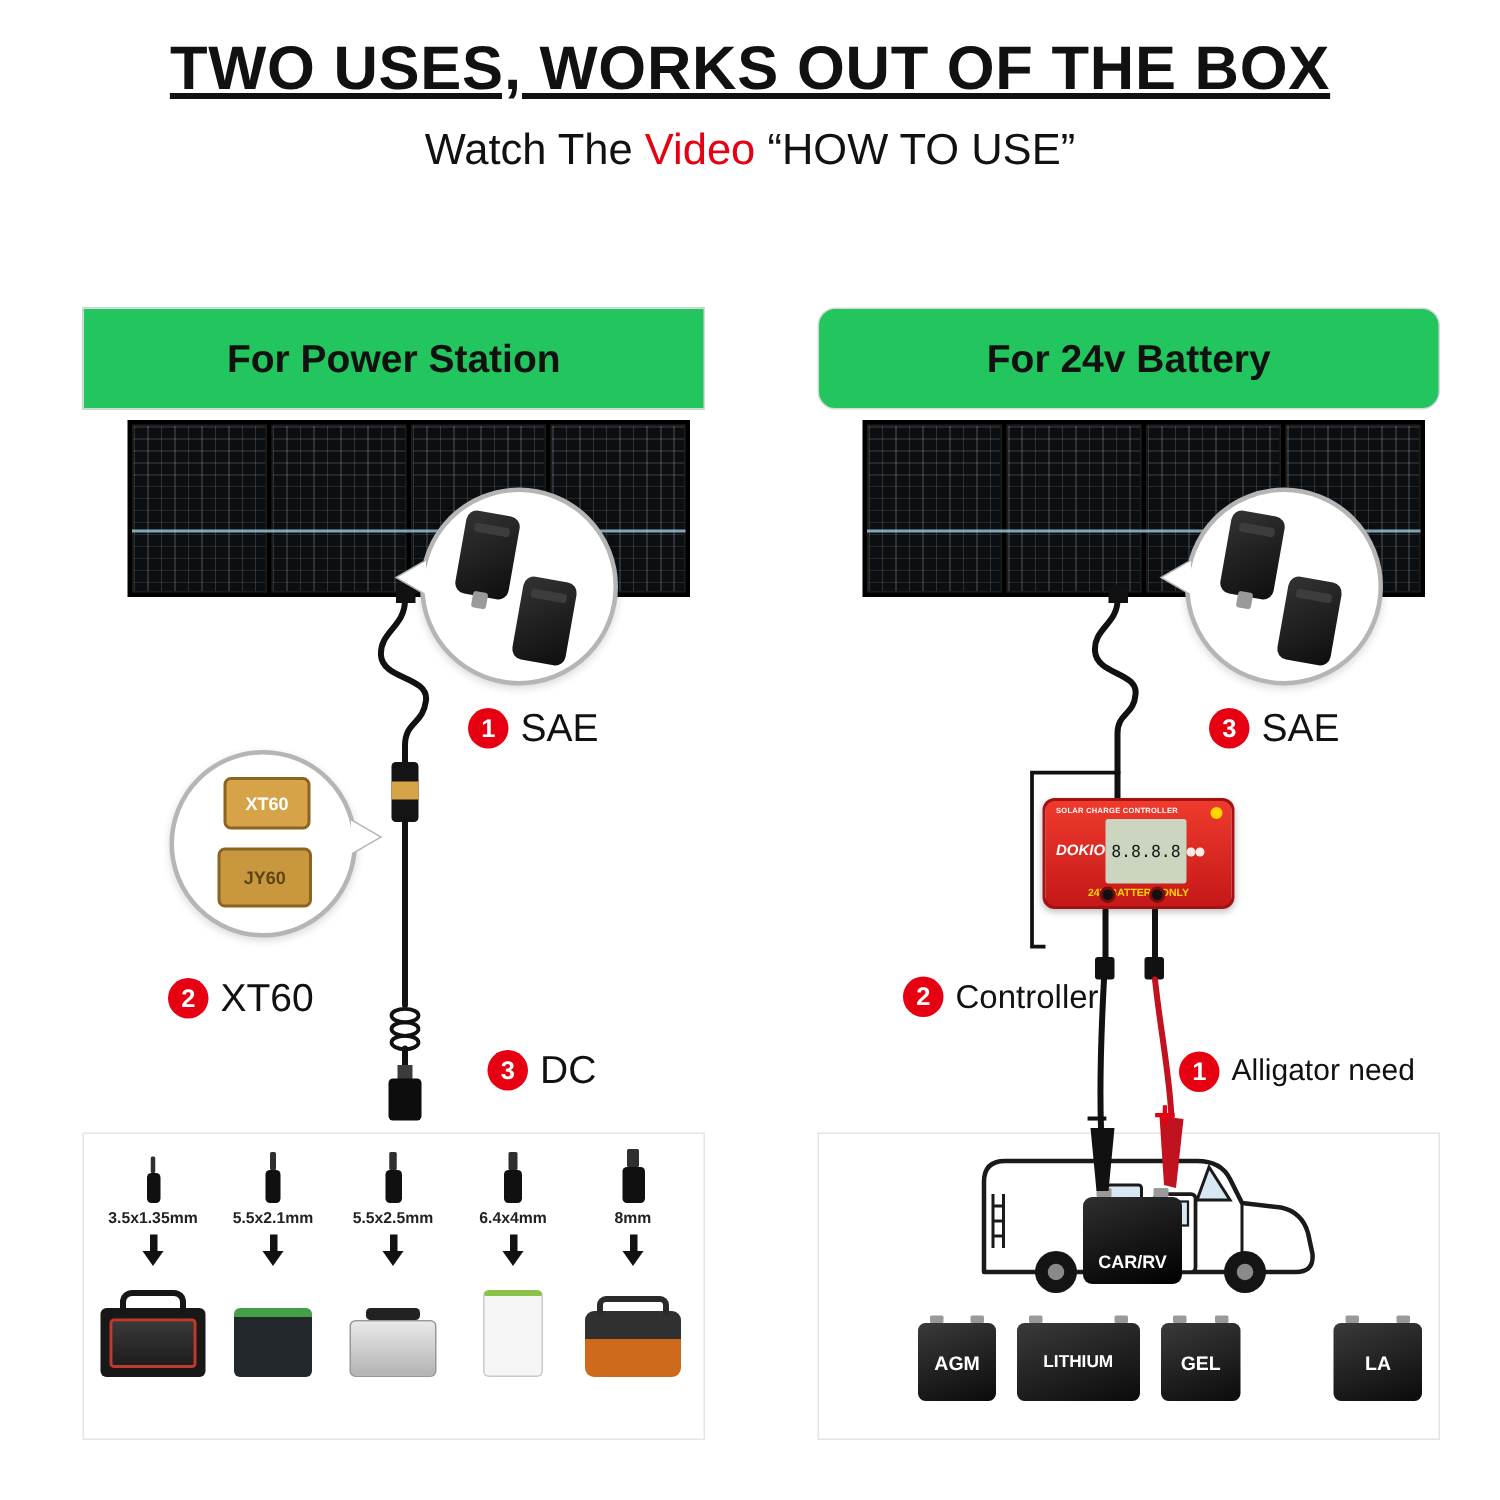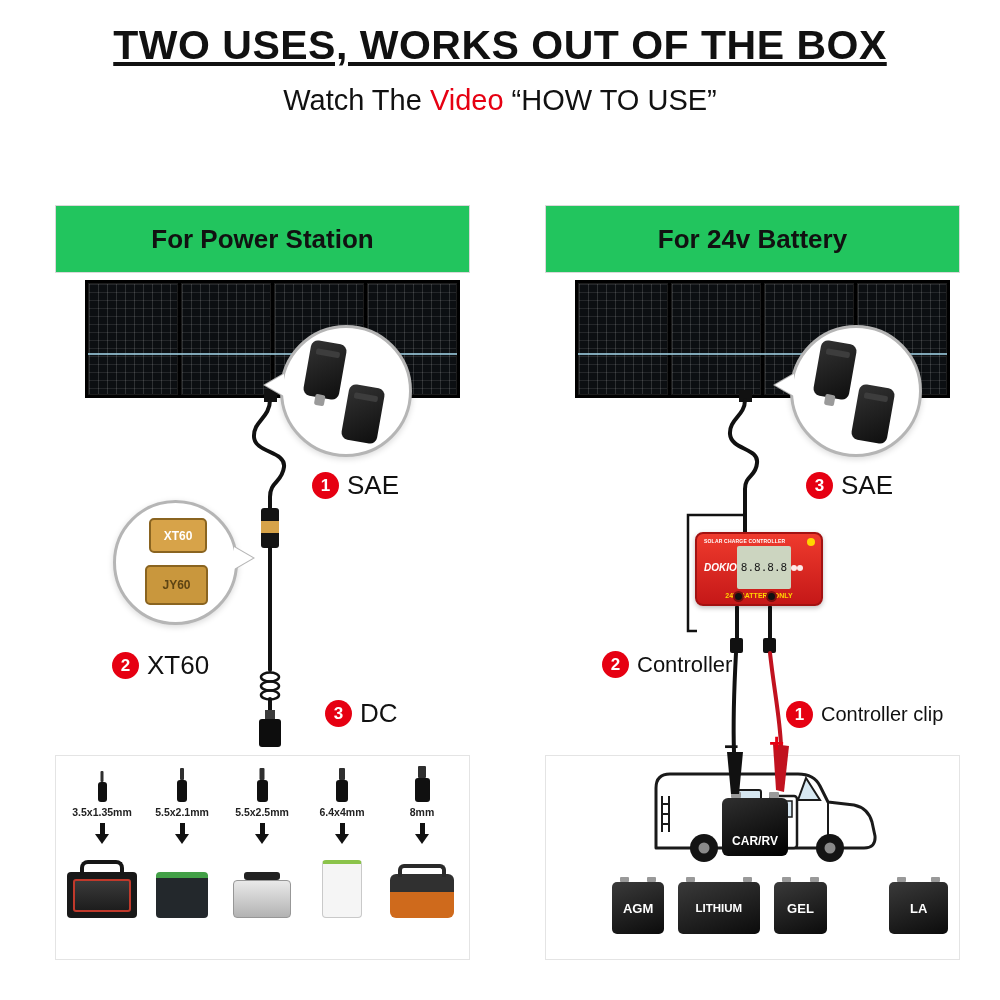--- a/index.html
+++ b/index.html
@@ -10,21 +10,21 @@
   .title { position:absolute; top:22px; left:0; width:1000px; text-align:center;
            font-size:41px; font-weight:bold; color:#111; letter-spacing:.5px;text-decoration:underline; }
   .subtitle { position:absolute; top:84px; left:0; width:1000px; text-align:center;
               font-size:29px; color:#111; }
   .subtitle .red { color:#e60012; }
 
   
   .col-box { position:absolute; top:165px; width:415px; height:68px; border:1px solid #d9d9d9;
              display:flex; align-items:center; justify-content:center;
              font-size:26px; font-weight:bold; color:#111; background:#22c55e; z-index:1;margin-top:40px; }
-  .col-box.left { left:55px; } .col-box.right { left:545px; }
+  .col-box.left { left:55px; } .col-box.right { left:545px;border-radius:12px; }
 
   
   .panel { position:absolute; top:280px; width:375px; height:118px; background:#000;
            display:flex; gap:3px; padding:3px; z-index:2; }
   .panel.left { left:85px; } .panel.right { left:575px; }
   .panel .seg { flex:1; background:#0c0f12; border:1px solid #1c1c1c; position:relative;
     background-image:
       repeating-linear-gradient(to right, rgba(255,255,255,.14) 0 1px, transparent 1px 9px),
       repeating-linear-gradient(to bottom, rgba(255,255,255,.10) 0 1px, transparent 1px 8px); }
   .panel .blueline { position:absolute; left:3px; right:3px; top:62%; height:2px;
@@ -266,21 +266,21 @@
   <div class="step" style="left:806px; top:470px;">
     <span class="badge">3</span>
     <span class="lbl">SAE</span>
   </div>
   <div class="step mid" style="left:602px; top:651px;">
     <span class="badge">2</span>
     <span class="lbl">Controller</span>
   </div>
   <div class="step small" style="left:786px; top:701px;">
     <span class="badge">1</span>
-    <span class="lbl">Controller clip</span>
+    <span class="lbl">Alligator need</span>
   </div>
 
   <div class="controller">
     <div class="ctrl-ico"></div>
     <div class="ctrl-head">SOLAR CHARGE CONTROLLER</div>
     <div class="ctrl-row">
       <span class="ctrl-brand">DOKIO</span>
       <span class="ctrl-display">8.8.8.8</span>
       <span class="ctrl-btn"></span>
       <span class="ctrl-btn"></span>

